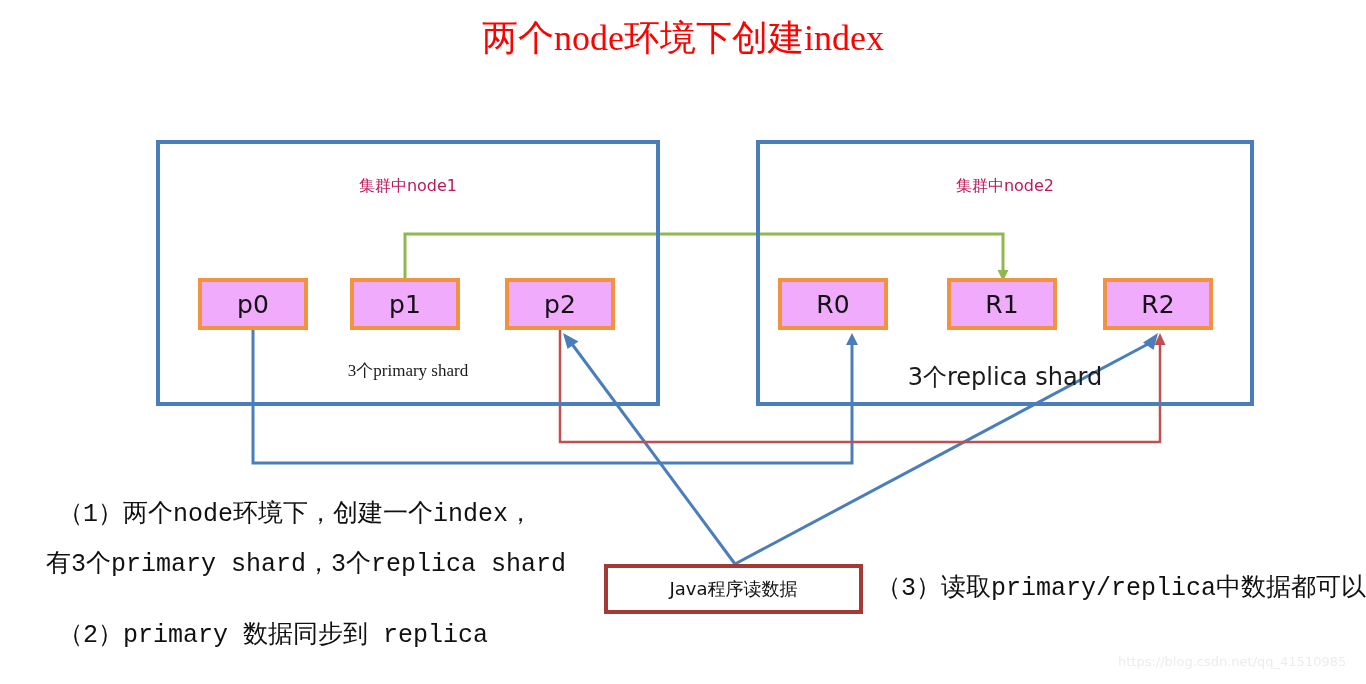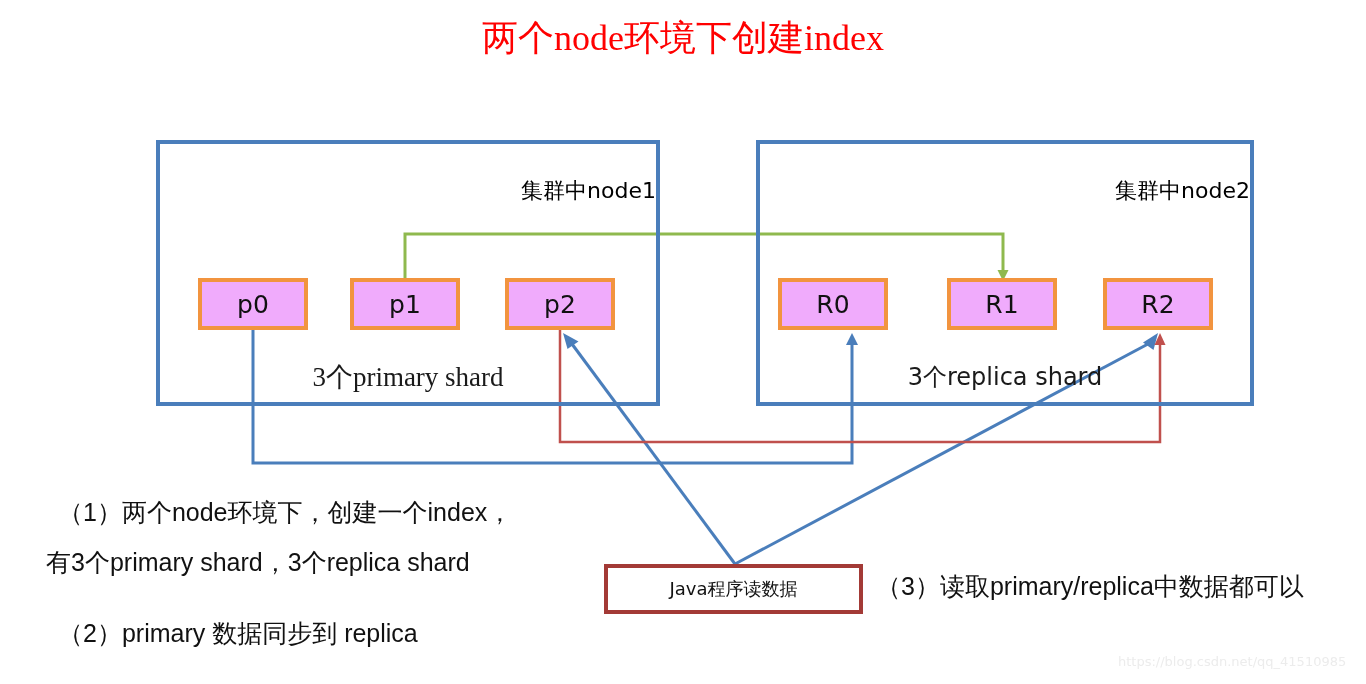--- a/index.html
+++ b/index.html
@@ -30,32 +30,32 @@
   .node-box{
     position:absolute;
     border:4px solid #4a7ebb;
     box-sizing:border-box;
     background:transparent;
   }
   .node-title{
     position:absolute;
     left:0;width:100%;
     top:32px;
-    text-align:right;
-    font-family:"DejaVu Sans","Liberation Sans",sans-serif;
-    font-size:22px;
-    color:#000000;
+    text-align:center;
+    font-family:"DejaVu Sans","Liberation Sans",sans-serif;
+    font-size:16px;
+    color:#be185d;
     white-space:nowrap;
   }
   .node-caption{
     position:absolute;
     left:0;width:100%;
     text-align:center;
     font-family:"Liberation Serif", serif;
-    font-size:27px;
+    font-size:17px;
     color:#1a1a1a;
     white-space:nowrap;
   }
   .node-caption.sans{
     font-family:"DejaVu Sans","Liberation Sans",sans-serif;
     font-size:24px;
   }
 
   
   .shard{
@@ -83,21 +83,21 @@
     font-family:"DejaVu Sans","Liberation Sans",sans-serif;
     font-size:18px;
     color:#111111;
     z-index:6;
     white-space:nowrap;
   }
 
   
   .note{
     position:absolute;
-    font-family:Liberation Sans, sans-serif;
+    font-family:Liberation Mono, monospace;
     font-size:25px;
     color:#111111;
     white-space:nowrap;
   }
   #note1-l1{left:58px;top:496px;}
   #note1-l2{left:46px;top:546px;}
   #note2   {left:58px;top:617px;}
   #note3   {left:876px;top:570px;}
 
   

